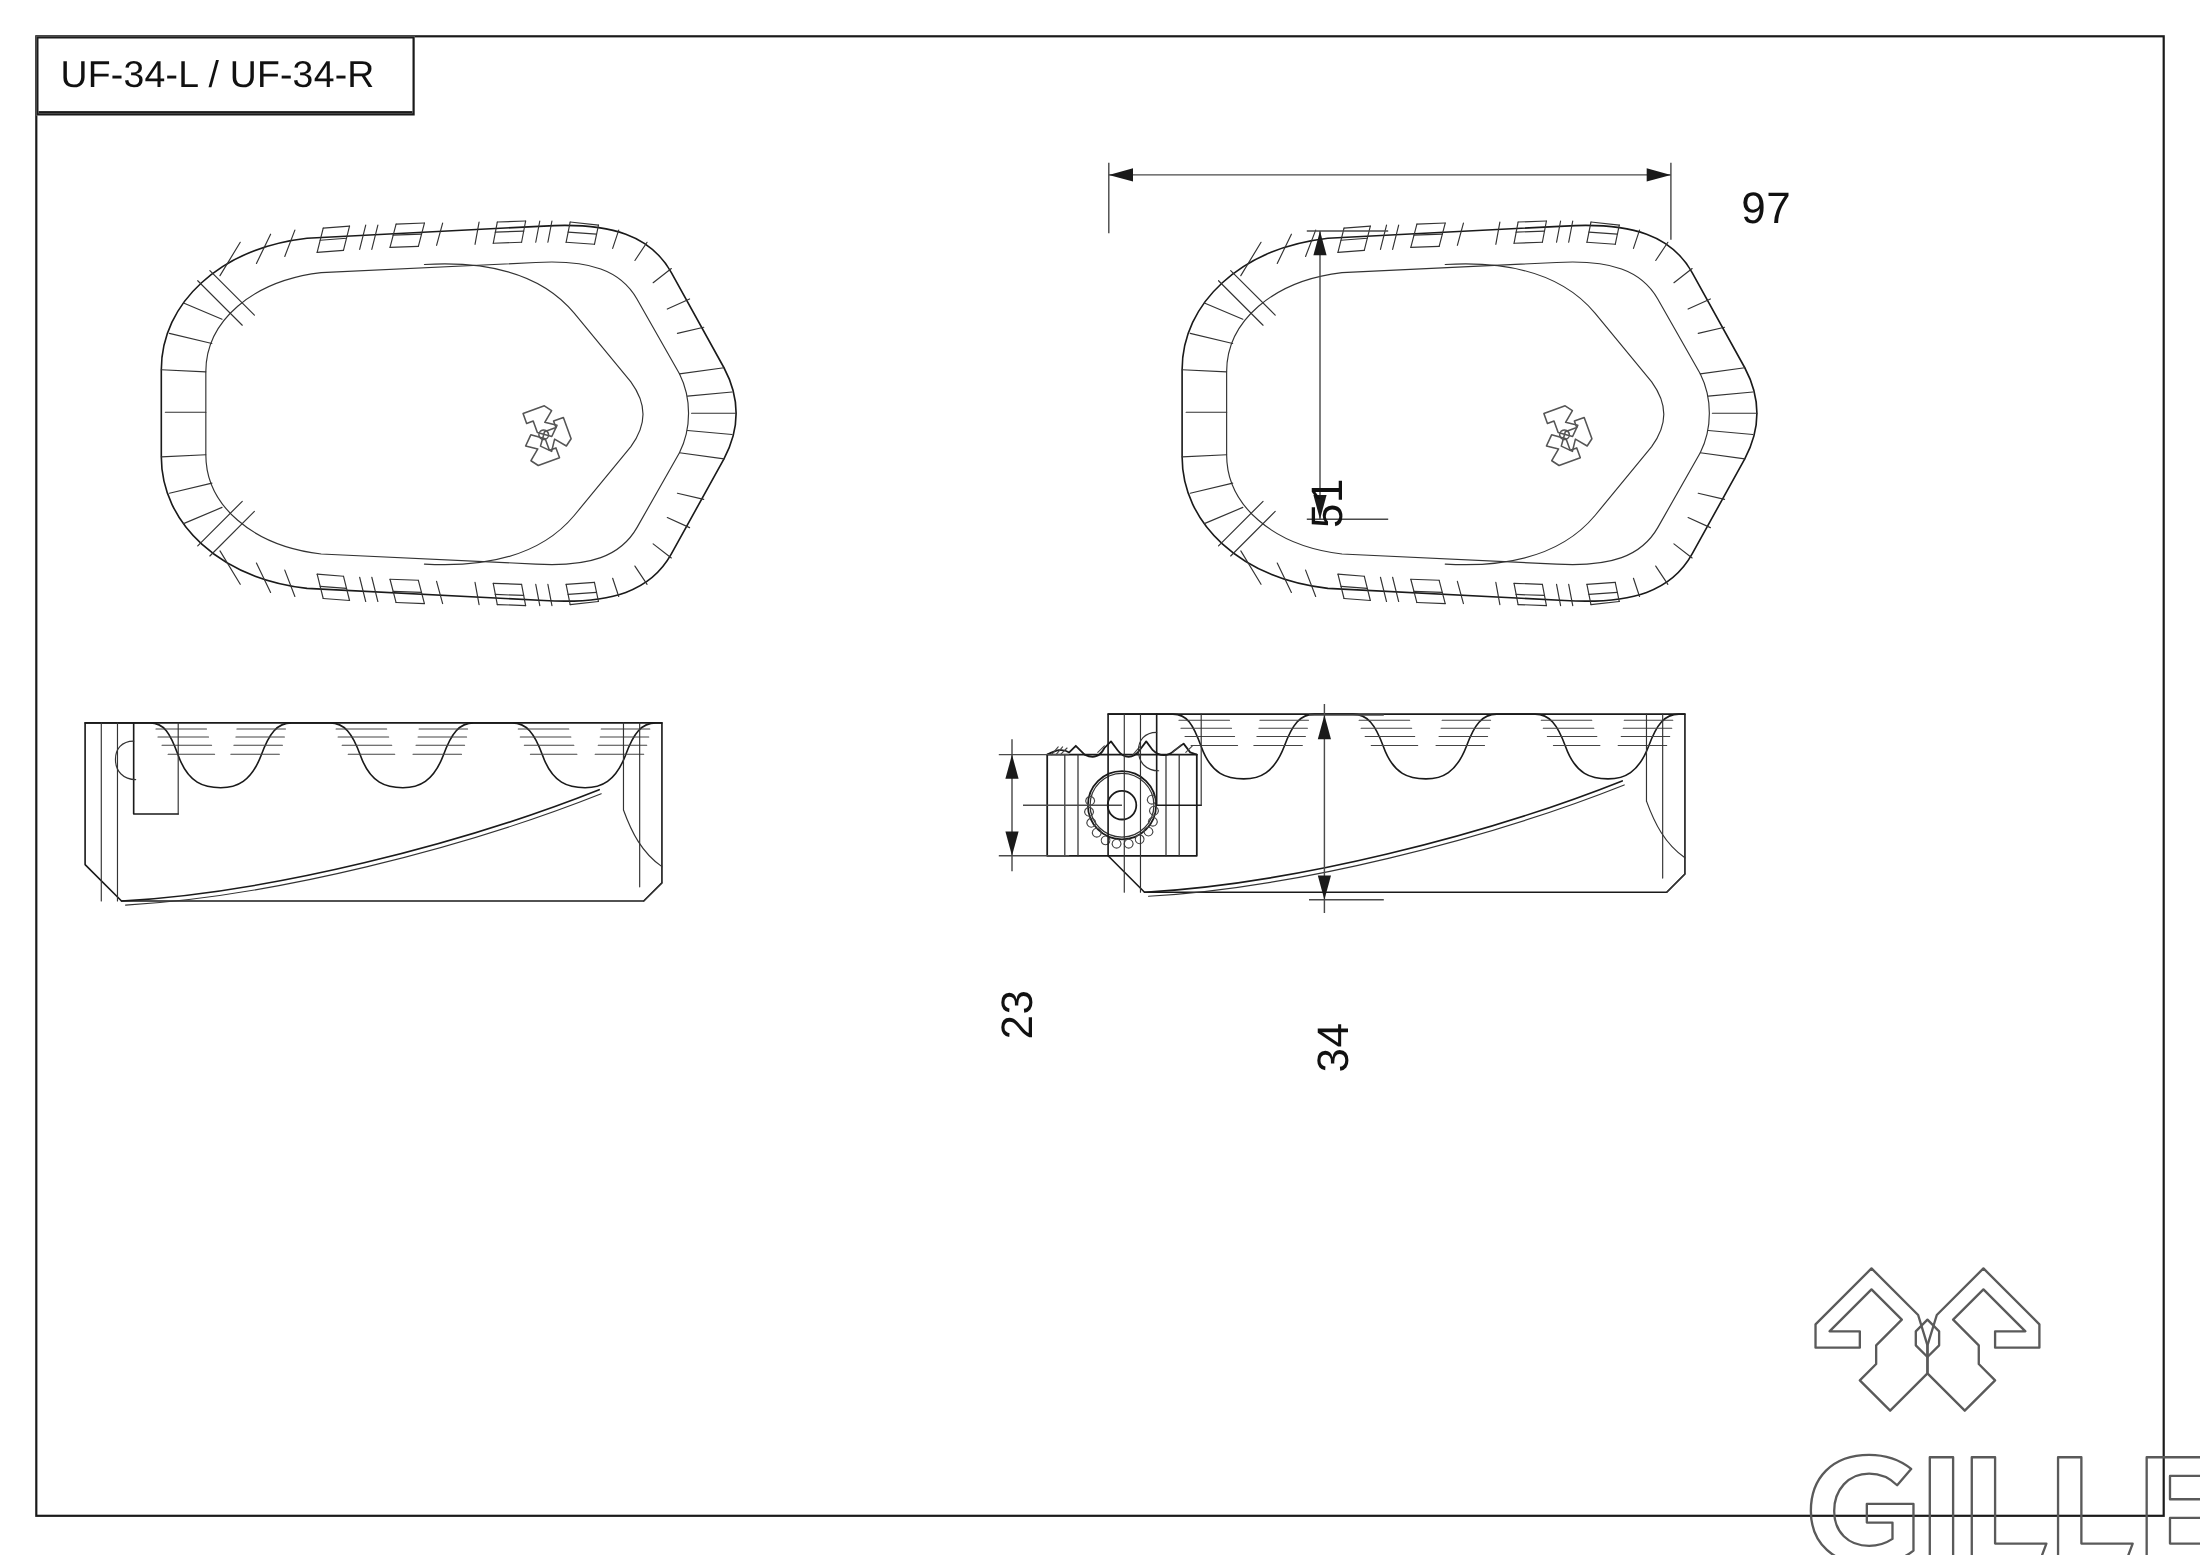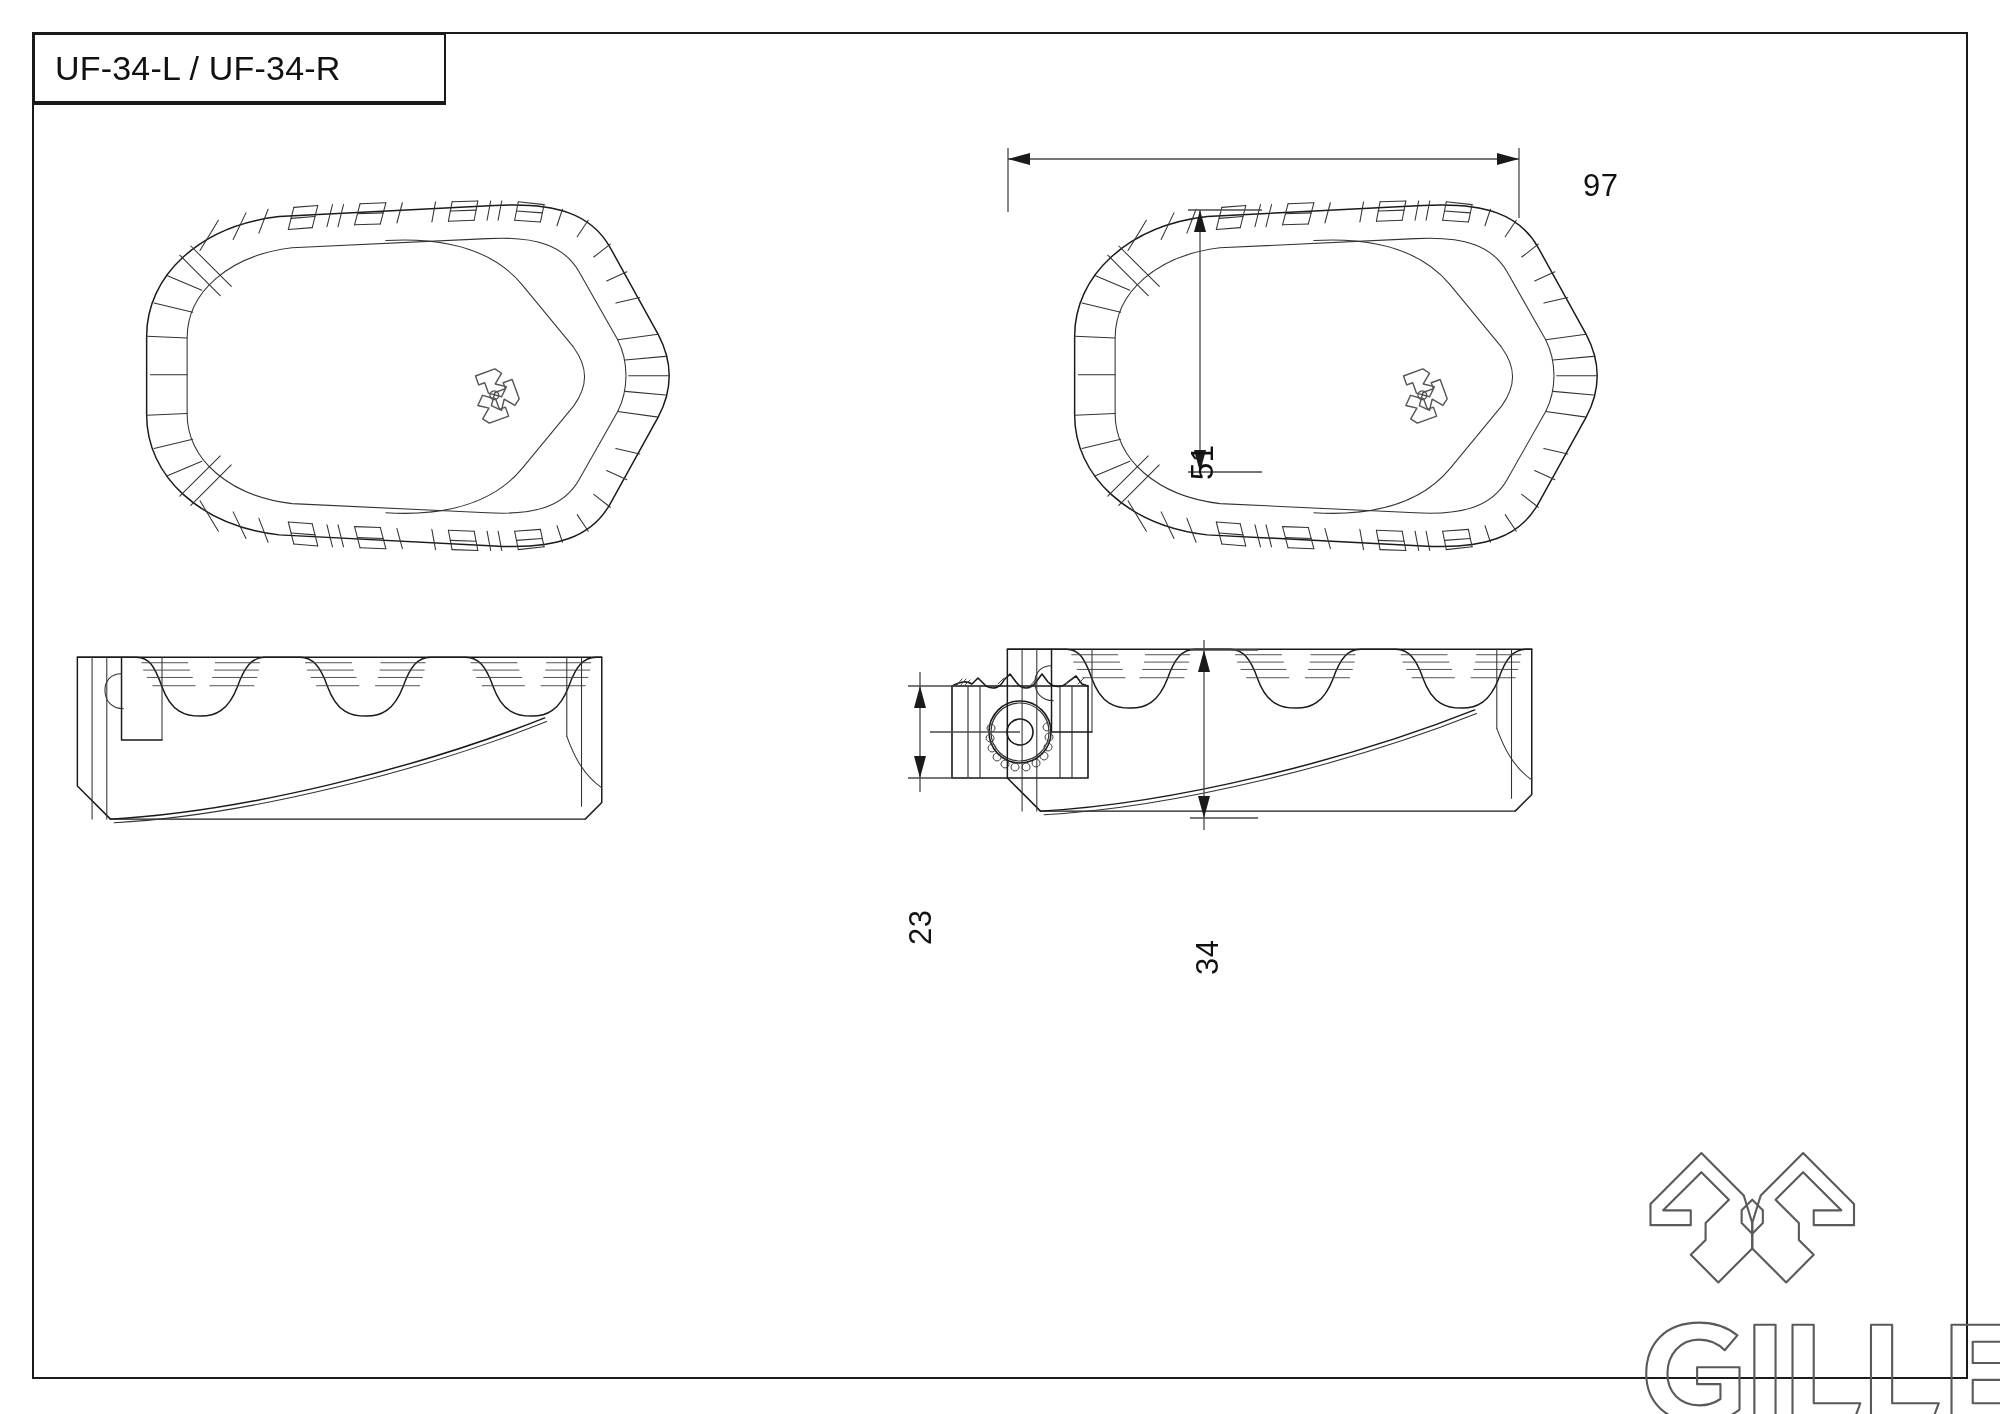--- a/index.html
+++ b/index.html
@@ -14,42 +14,42 @@
     position:absolute;
     left:0;top:0;
     width:2000px;height:1414px;
   }
   #sheet svg{display:block;}
 
   
   .title-block{
     position:absolute;
     left:33px; top:33px;
-    width:413px;
+    width:344px;
     border:2px solid #1a1a1a;
     box-sizing:border-box;
     background:#ffffff;
   }
   .tb-row{
     height:68px;
     display:flex;
     align-items:center;
     padding-left:20px;
     box-sizing:border-box;
     font-size:34px;
     color:#111111;
     letter-spacing:.2px;
     white-space:nowrap;
   }
   .tb-row.first{ border-bottom:2px solid #1a1a1a; }
 
   
   .dim{
     position:absolute;
-    font-size:31px;
+    font-size:40px;
     color:#111111;
     letter-spacing:.5px;
     white-space:nowrap;
   }
   .dim.vert{ transform:rotate(-90deg); transform-origin:left top; }
 
   #dim-97{ left:1583px; top:168px; }
   #dim-51{ left:1185px; top:480px; }
   #dim-23{ left:903px;  top:945px; }
   #dim-34{ left:1190px; top:975px; }

